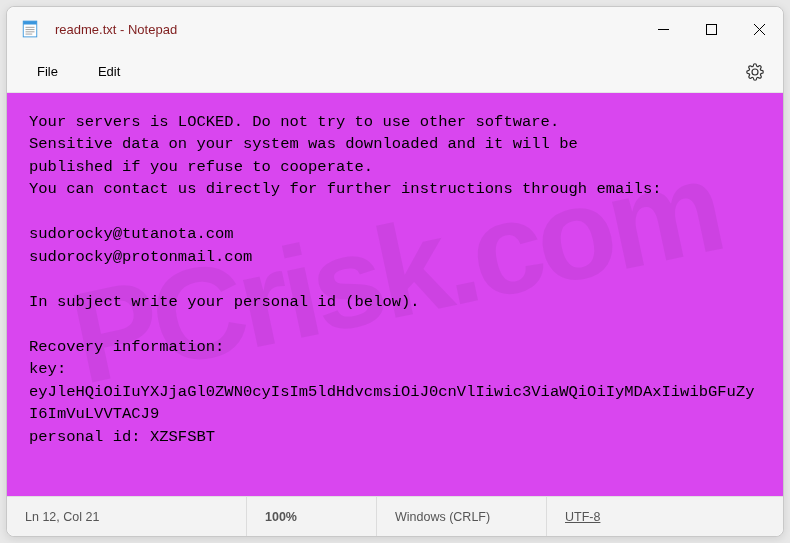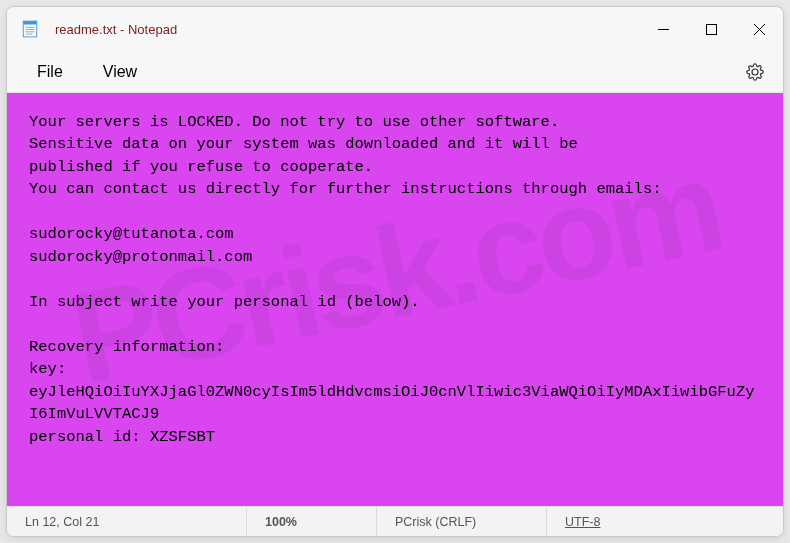--- a/index.html
+++ b/index.html
@@ -68,21 +68,21 @@
     .menubar {
       height: 42px;
       display: flex;
       align-items: center;
       padding: 0 10px;
       background: #f7f7f7;
       border-bottom: 1px solid #e5e5e5;
     }
     .menu-item {
       padding: 6px 20px;
-      font-size: 16px;
+      font-size: 13px;
       color: #000;
       cursor: pointer;
       border-radius: 4px;
     }
     .settings-btn {
       margin-left: auto;
       width: 36px;
       height: 36px;
       display: flex;
       align-items: center;
@@ -96,21 +96,21 @@
       font-family: "Consolas", "Courier New", monospace;
       font-size: 15.5px;
       line-height: 1.45;
       color: #000;
       white-space: pre-wrap;
       word-break: break-word;
       overflow: auto;
       background: #d946ef;
     }
     .statusbar {
-      height: 30px;
+      height: 40px;
       display: flex;
       align-items: center;
       background: #f3f3f3;
       border-top: 1px solid #e0e0e0;
       font-size: 12.5px;
       color: #555;
       border-radius: 0 0 8px 8px;
     }
     .status-cell {
       padding: 0 18px;
@@ -181,21 +181,21 @@
         <svg viewBox="0 0 11 11">
             <line x1="0" y1="0" x2="11" y2="11" stroke="#000" stroke-width="1"></line>
             <line x1="11" y1="0" x2="0" y2="11" stroke="#000" stroke-width="1"></line>
           </svg>
       </div>
     </div>
   </div>
 
   <div class="menubar">
     <div class="menu-item">File</div>
-    <div class="menu-item">View</div>
+    <div class="menu-item">Edit</div>
     <div class="settings-btn">
       <svg width="18" height="18" viewBox="0 0 24 24">
         <path fill="none" stroke="#333" stroke-width="1.6" d="M12 8a4 4 0 100 8 4 4 0 000-8z"></path>
         <path fill="none" stroke="#333" stroke-width="1.6" d="M19.4 15a1.65 1.65 0 00.33 1.82l.06.06a2 2 0 11-2.83 2.83l-.06-.06a1.65 1.65 0 00-1.82-.33 1.65 1.65 0 00-1 1.51V21a2 2 0 11-4 0v-.09a1.65 1.65 0 00-1-1.51 1.65 1.65 0 00-1.82.33l-.06.06a2 2 0 11-2.83-2.83l.06-.06a1.65 1.65 0 00.33-1.82 1.65 1.65 0 00-1.51-1H3a2 2 0 110-4h.09a1.65 1.65 0 001.51-1 1.65 1.65 0 00-.33-1.82l-.06-.06a2 2 0 112.83-2.83l.06.06a1.65 1.65 0 001.82.33h0a1.65 1.65 0 001-1.51V3a2 2 0 114 0v.09a1.65 1.65 0 001 1.51h0a1.65 1.65 0 001.82-.33l.06-.06a2 2 0 112.83 2.83l-.06.06a1.65 1.65 0 00-.33 1.82v0a1.65 1.65 0 001.51 1H21a2 2 0 110 4h-.09a1.65 1.65 0 00-1.51 1z"></path>
       </svg>
     </div>
   </div>
 
   <div class="content">Your servers is LOCKED. Do not try to use other software.
 Sensitive data on your system was downloaded and it will be
@@ -208,16 +208,16 @@
 In subject write your personal id (below).
 
 Recovery information:
 key:
 eyJleHQiOiIuYXJjaGl0ZWN0cyIsIm5ldHdvcmsiOiJ0cnVlIiwic3ViaWQiOiIyMDAxIiwibGFuZyI6ImVuLVVTACJ9
 personal id: XZSFSBT</div>
 
   <div class="statusbar">
     <div class="status-cell first">Ln 12, Col 21</div>
     <div class="status-cell zoom">100%</div>
-    <div class="status-cell eol">PCrisk (CRLF)</div>
+    <div class="status-cell eol">Windows (CRLF)</div>
     <div class="status-cell enc">UTF-8</div>
   </div>
 </div>
 
 </body></html>

